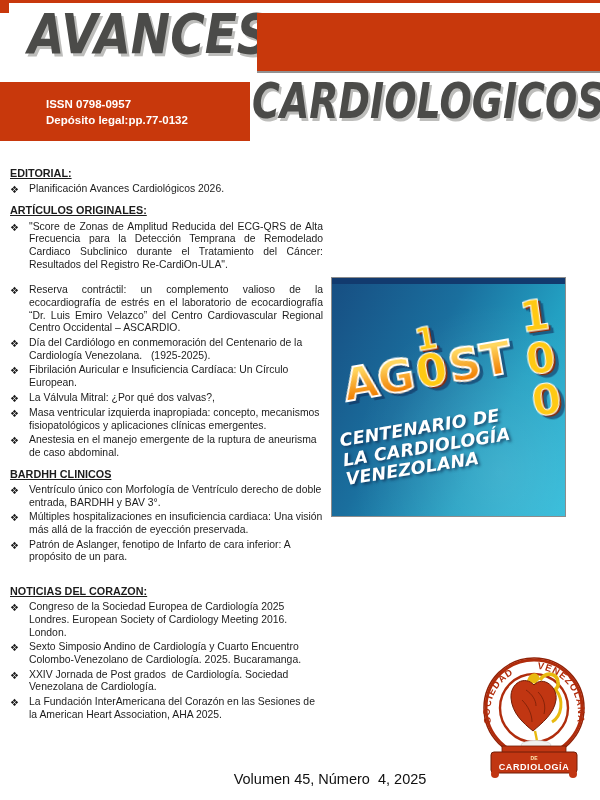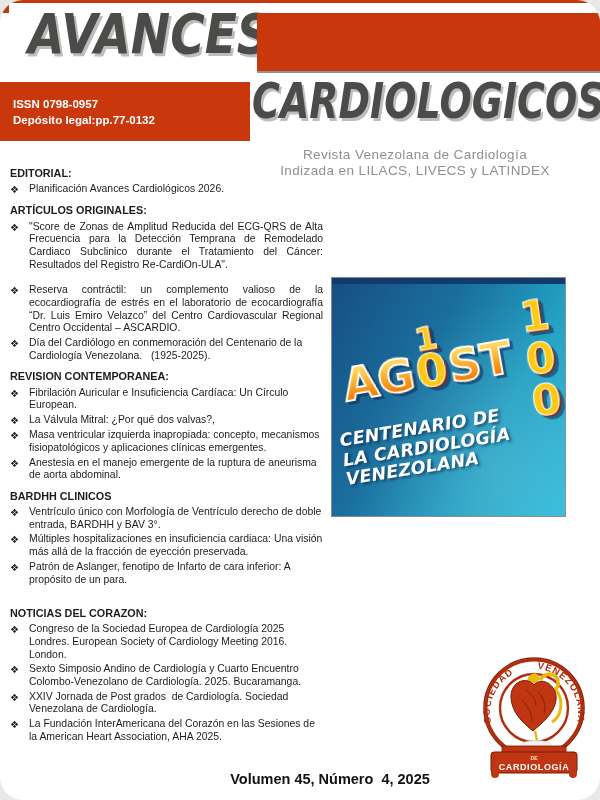--- a/index.html
+++ b/index.html
@@ -1,53 +1,53 @@
 <!DOCTYPE html>
 <html style="--accent-red: #C8380C; --title-gray: #4B4B49; --subtitle-gray: #8F8F8F; --body-text: #1C1C1C; --promo-blue-dark: #174E82; --promo-cyan: #2FBBD9; --promo-orange: #F7941E; --promo-yellow: #FFC913; --logo-red: #B02C0C;"><head>
 <meta charset="utf-8">
 <style>
   html,body { margin:0; padding:0; background:#e8e8e8; }
   .page {
     position:relative; width:600px; height:800px; margin:0 auto;
     background:#ffffff; overflow:hidden;
-    font-family:"Liberation Sans", sans-serif; color:#1c1c1c;border-radius:23px;
+    font-family:"Liberation Sans", sans-serif; color:#1c1c1c;
   }
   
   .topbar   { position:absolute; left:0; top:0; width:600px; height:3px; background:var(--accent-red); }
   .topcorner{ position:absolute; left:0; top:0; width:9px; height:13px; background:var(--accent-red); }
   .avances {
     position:absolute; left:28px; top:6px;
     font-family:"DejaVu Sans", sans-serif; font-style:italic; font-weight:700;
     font-size:56px; line-height:1; color:var(--title-gray);
     transform:scaleX(0.84); transform-origin:left top; white-space:nowrap;
     text-shadow:3px 3px 0 #bdbdbb;
   }
   .redblock-right {
     position:absolute; left:257px; top:13px; width:343px; height:58px;
     background:var(--accent-red); box-shadow:0 2px 0 rgba(110,110,110,0.75);
   }
   .redblock-left {
     position:absolute; left:0; top:82px; width:250px; height:59px;
     background:var(--accent-red); color:#ffffff; box-sizing:border-box;
-    padding:14px 0 0 13px; font-weight:700; font-size:11.5px; line-height:1.4;
+    padding:14px 0 0 46px; font-weight:700; font-size:11.5px; line-height:1.4;
   }
   .cardiologicos {
     position:absolute; left:252px; top:76px;
     font-family:"DejaVu Sans", sans-serif; font-style:italic; font-weight:700;
     font-size:50px; line-height:1; color:var(--title-gray);
     transform:scaleX(0.76); transform-origin:left top; white-space:nowrap;
     text-shadow:3px 3px 0 #bdbdbb;
   }
   .subtitle {
     position:absolute; left:235px; top:147px; width:360px; text-align:center;
     color:var(--subtitle-gray); font-size:13.5px; line-height:1.2; letter-spacing:0.4px;
   }
   
   .toc { position:absolute; left:10px; top:165px; width:313px; font-size:10.4px; line-height:1.22; color:var(--body-text); }
-  .toc-heading { font-weight:700; font-size:10.8px; margin:8px 0 3px; }
+  .toc-heading { font-weight:700; text-decoration:underline; font-size:10.8px; margin:8px 0 3px; }
   .toc-section:first-child .toc-heading { margin-top:2px; }
   .toc-section.extra-top { margin-top:21px; }
   .toc-item { display:flex; margin:0 0 2px; }
   .toc-bullet { flex:0 0 19px; font-size:10px; padding-top:1px; }
   .toc-text { flex:1; }
   .toc-text.justify { text-align:justify; }
   .toc-item.gap-after { margin-bottom:13px; }
   
   .promo {
     position:absolute; left:331px; top:277px; width:233px; height:238px;
@@ -89,45 +89,41 @@
     text-shadow:2px 2px 3px rgba(10,25,60,0.6);
   }
   
   .logo { position:absolute; left:478px; top:650px; width:112px; height:132px; }
   .arc-text { font-family:"Liberation Sans", sans-serif; font-weight:700; font-size:9.5px; letter-spacing:1px; fill:var(--logo-red); }
   .de-text { font-family:"Liberation Sans", sans-serif; font-weight:700; font-size:5px; fill:#ffe9b0; text-anchor:middle; }
   .banner-text { font-family:"Liberation Sans", sans-serif; font-weight:700; font-size:9px; letter-spacing:0.6px; fill:#ffffff; text-anchor:middle; }
   
   .footer {
     position:absolute; left:60px; top:771px; width:540px; text-align:center;
-    font-weight:700; font-size:14.5px; color:#111111;
+    font-weight:400; font-size:14.5px; color:#111111;
   }
 </style>
 </head>
 <body>
 
 <div class="page">
 
   <div class="topbar"></div>
   <div class="topcorner"></div>
 
   <div class="avances">AVANCES</div>
   <div class="redblock-right"></div>
 
   <div class="redblock-left">
     <div>ISSN 0798-0957</div>
     <div>Depósito legal:pp.77-0132</div>
   </div>
 
   <div class="cardiologicos">CARDIOLOGICOS</div>
 
-  <div class="subtitle">
-    <div>Revista Venezolana de Cardiología</div>
-    <div>Indizada en LILACS, LIVECS y LATINDEX</div>
-  </div>
 
   <div class="toc" id="toc">
       <div class="toc-section">
         <div class="toc-heading">EDITORIAL:</div>
         <div class="toc-item">
           <span class="toc-bullet">❖</span>
           <span class="toc-text">Planificación Avances Cardiológicos 2026.</span>
         </div>
       </div>
       <div class="toc-section">
@@ -141,36 +137,35 @@
           <span class="toc-text justify">Reserva contráctil: un complemento valioso de la ecocardiografía de estrés en el laboratorio de ecocardiografía “Dr. Luis Emiro Velazco” del Centro Cardiovascular Regional Centro Occidental – ASCARDIO.</span>
         </div>
       </div>
       <div class="toc-section">
         <div class="toc-item">
           <span class="toc-bullet">❖</span>
           <span class="toc-text">Día del Cardiólogo en conmemoración del Centenario de la Cardiología Venezolana.&nbsp;&nbsp; (1925-2025).</span>
         </div>
       </div>
       <div class="toc-section">
-        <div class="toc-heading">REVISION CONTEMPORANEA:</div>
         <div class="toc-item">
           <span class="toc-bullet">❖</span>
           <span class="toc-text">Fibrilación Auricular e Insuficiencia Cardíaca: Un Círculo European.</span>
         </div>
         <div class="toc-item">
           <span class="toc-bullet">❖</span>
           <span class="toc-text">La Válvula Mitral: ¿Por qué dos valvas?,</span>
         </div>
         <div class="toc-item">
           <span class="toc-bullet">❖</span>
           <span class="toc-text">Masa ventricular izquierda inapropiada: concepto, mecanismos fisiopatológicos y aplicaciones clínicas emergentes.</span>
         </div>
         <div class="toc-item">
           <span class="toc-bullet">❖</span>
-          <span class="toc-text">Anestesia en el manejo emergente de la ruptura de aneurisma de aorta abdominal.</span>
+          <span class="toc-text">Anestesia en el manejo emergente de la ruptura de aneurisma de caso abdominal.</span>
         </div>
       </div>
       <div class="toc-section">
         <div class="toc-heading">BARDHH CLINICOS</div>
         <div class="toc-item">
           <span class="toc-bullet">❖</span>
           <span class="toc-text">Ventrículo único con Morfología de Ventrículo derecho de doble entrada, BARDHH y BAV 3°.</span>
         </div>
         <div class="toc-item">
           <span class="toc-bullet">❖</span>

